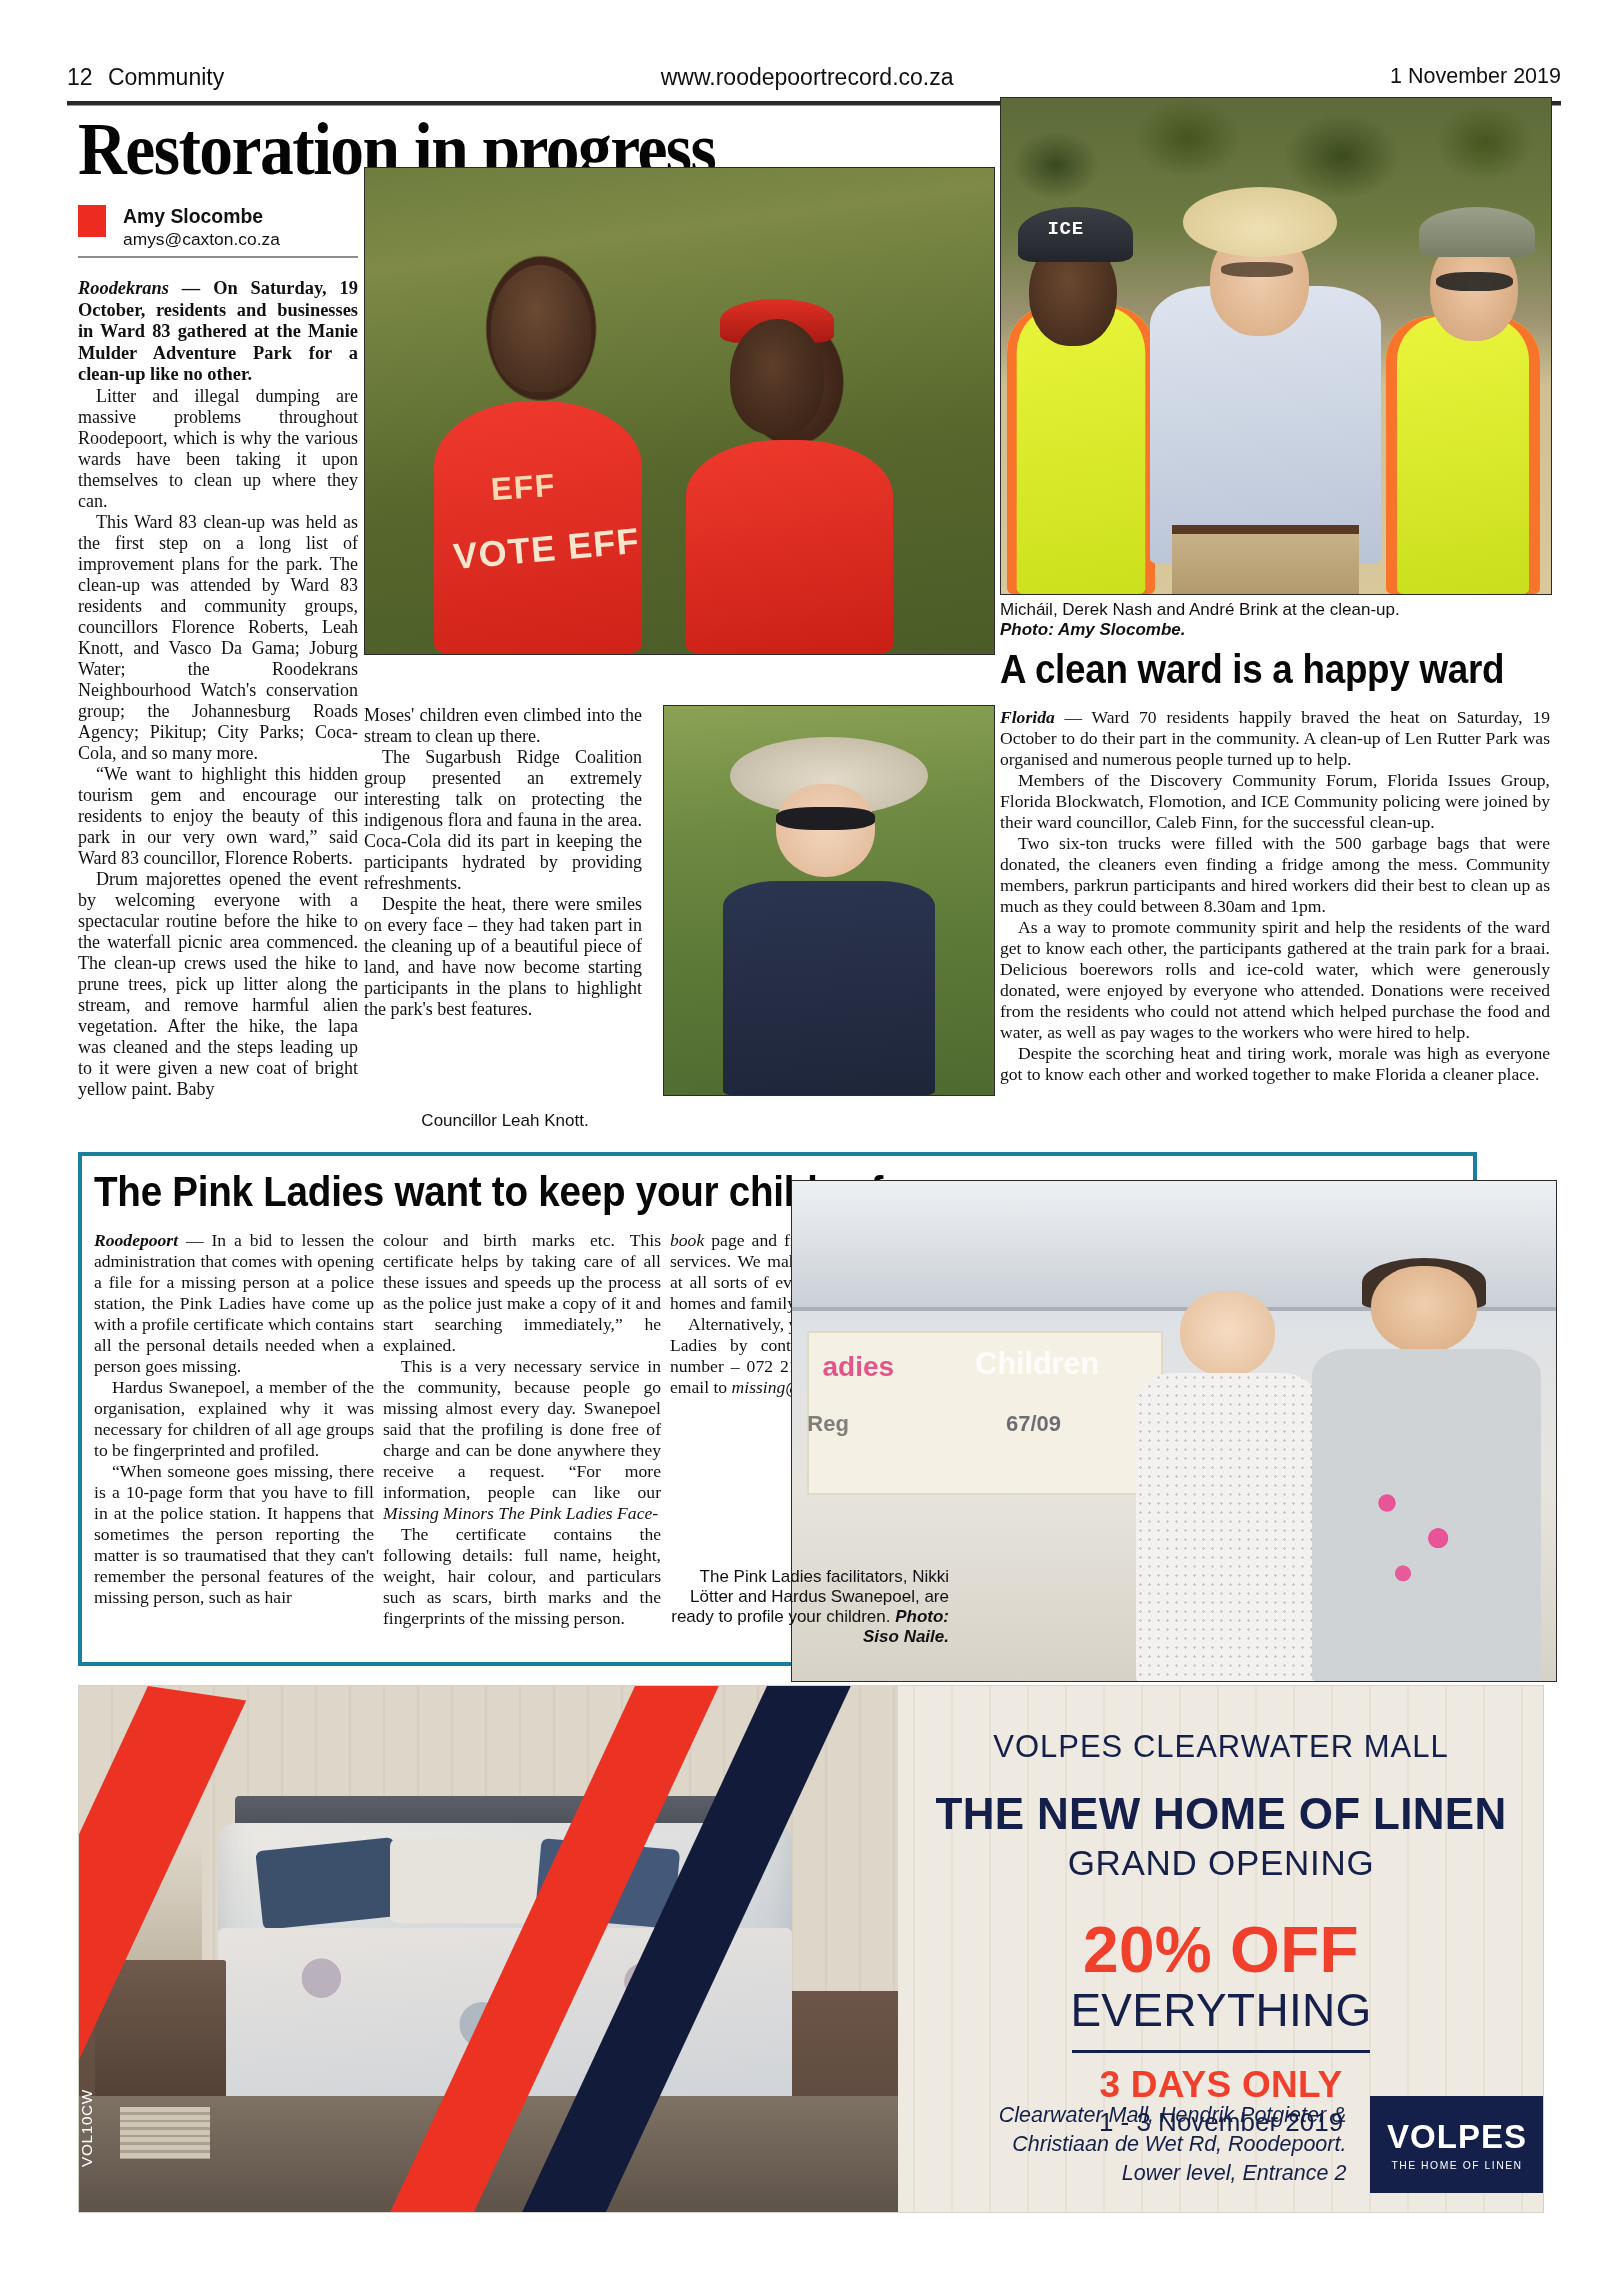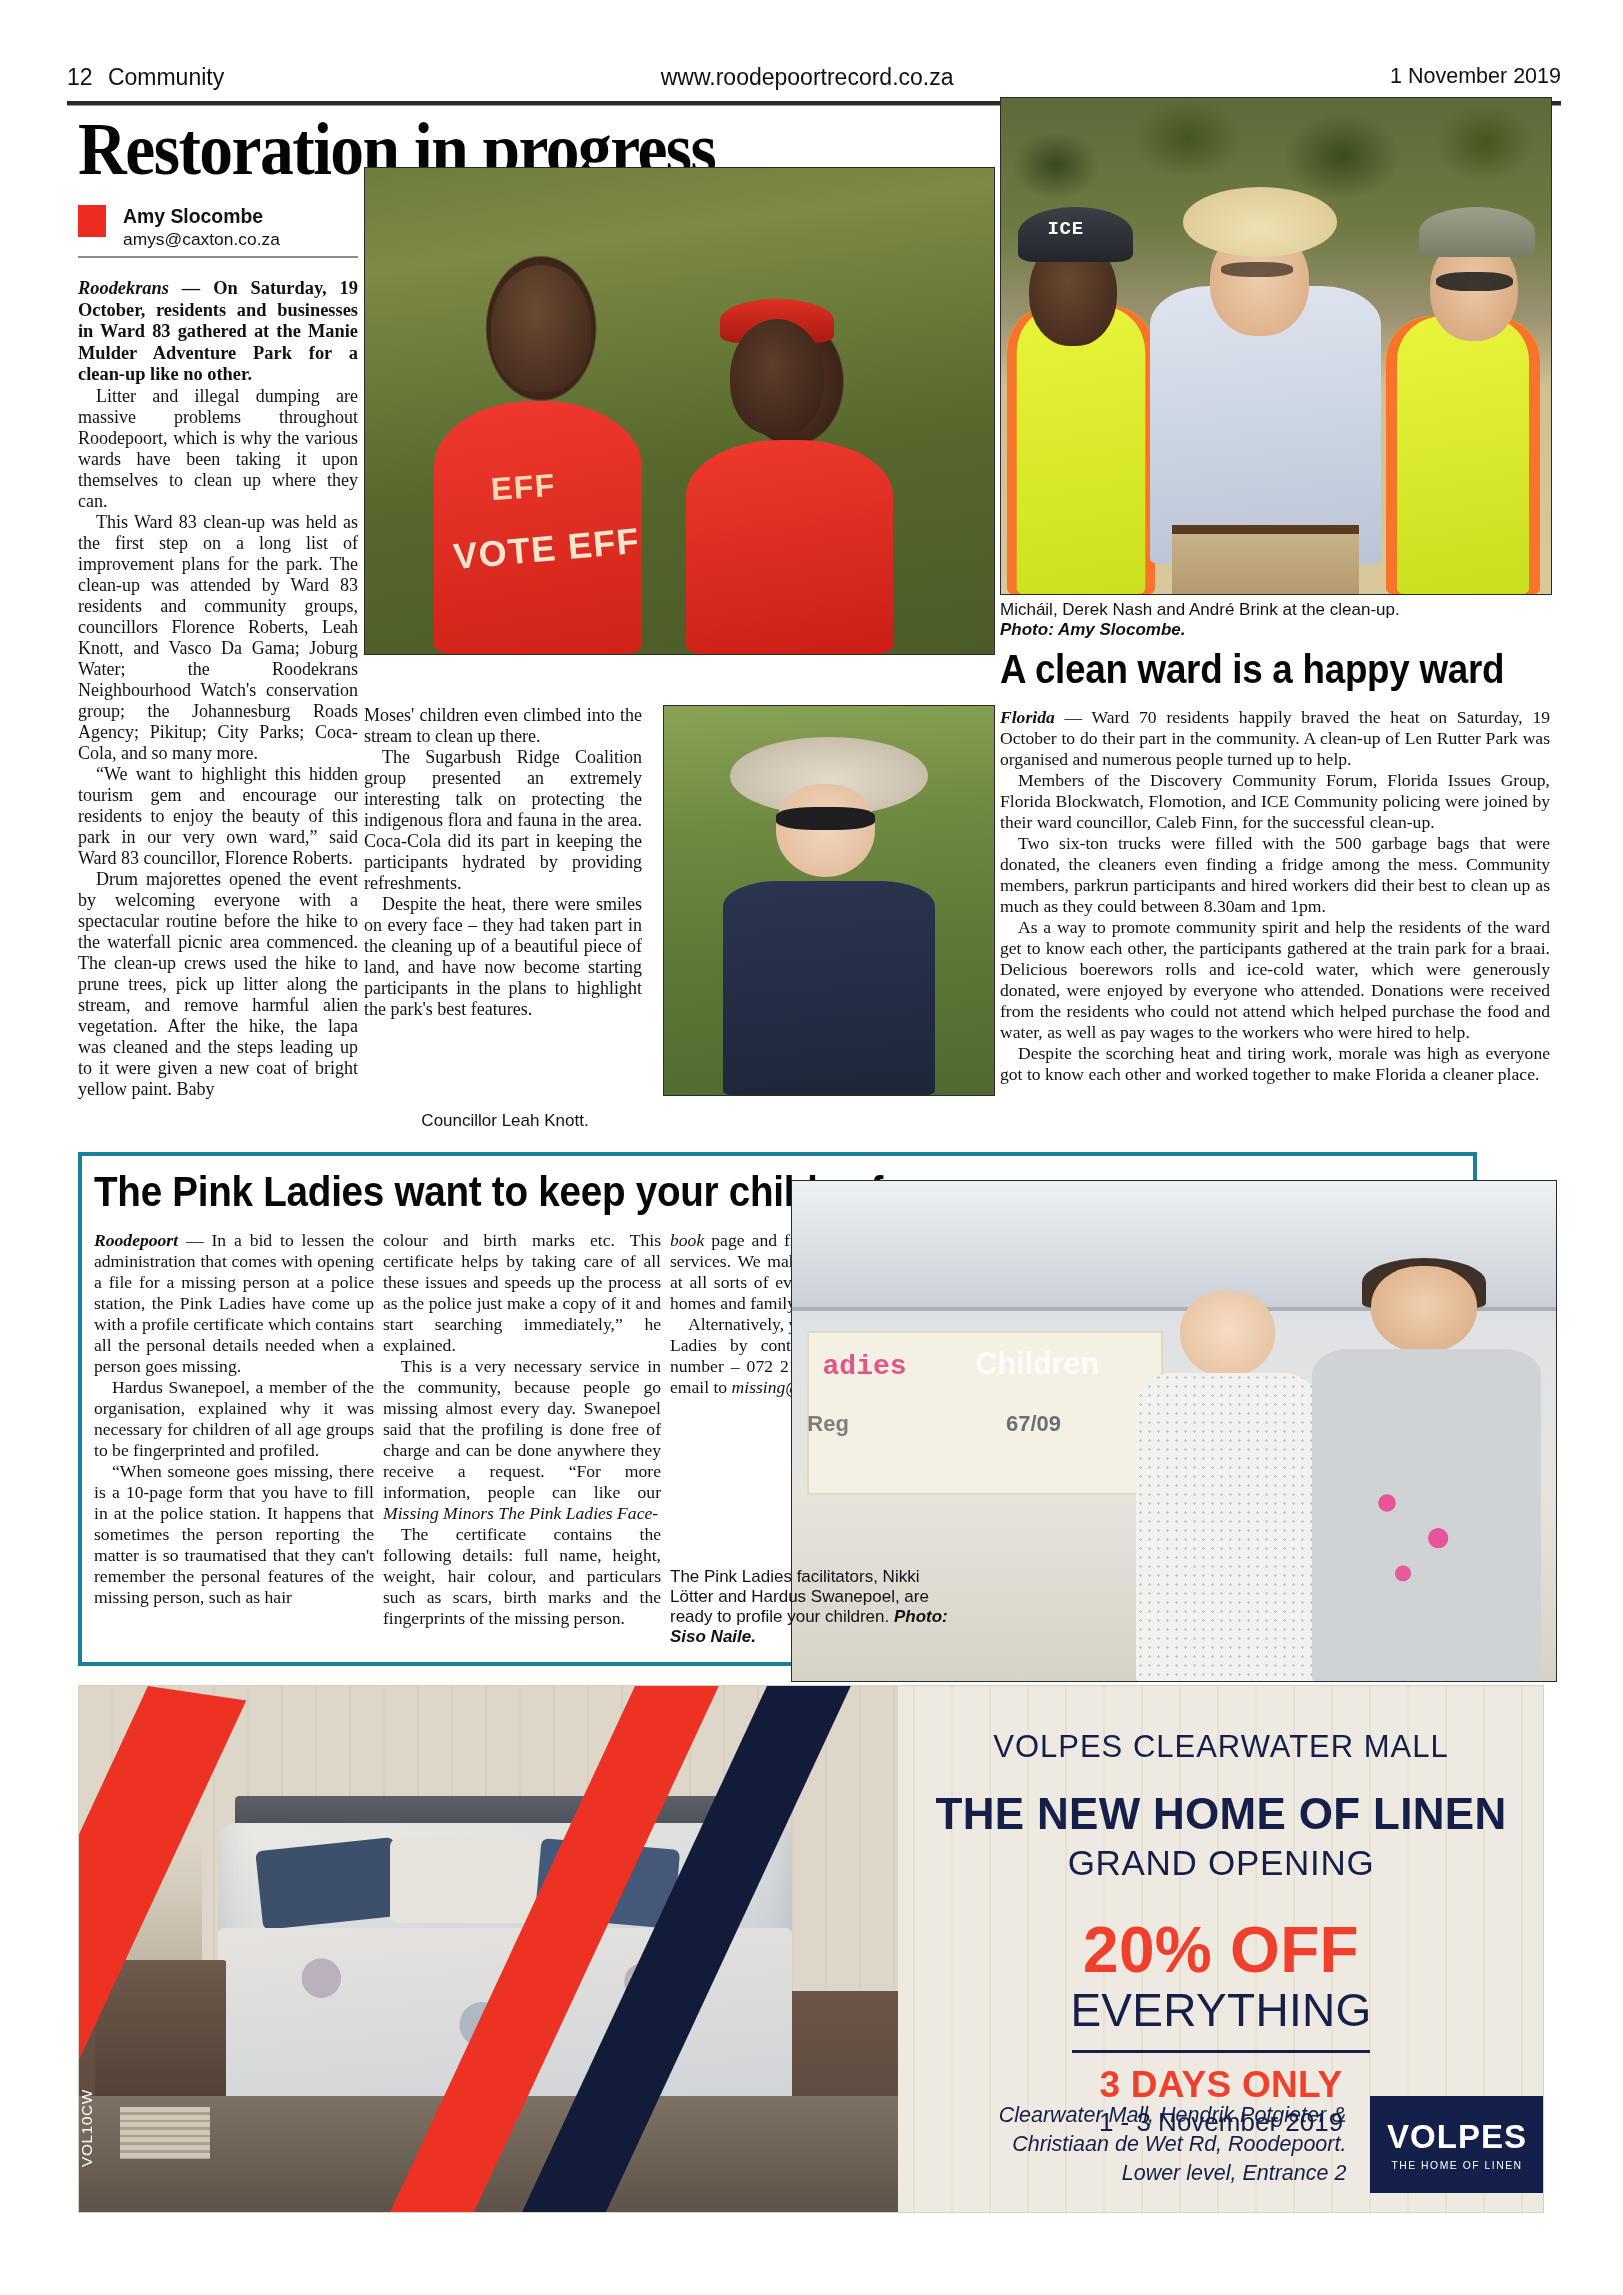--- a/index.html
+++ b/index.html
@@ -206,21 +206,21 @@
     position:absolute;left:0;top:0;width:100%;height:26%;
     background:linear-gradient(180deg,#eef1f4,#c9cfd6);
   }
   #photo-pink .tent:after{
     content:"";position:absolute;left:0;bottom:0;width:100%;height:4.2px;background:#a9b0b8;
   }
   #photo-pink .banner{
     position:absolute;left:2%;top:30%;width:46%;height:32%;
     background:#f4f0e4;border:2.1px solid #e0d9c4;
   }
-  #photo-pink .bl1{position:absolute;left:4%;top:34%;font-family:Liberation Mono, monospace;
+  #photo-pink .bl1{position:absolute;left:4%;top:34%;font-family:Liberation Sans, sans-serif;
     font-size:28px;font-weight:700;color:#e03a7a;opacity:.85;text-align:right;}
   #photo-pink .bl2{position:absolute;left:24%;top:33%;font-family:Liberation Sans, sans-serif;
     font-size:30.5px;font-weight:700;color:#ffffff;opacity:.85;}
   #photo-pink .bl3{position:absolute;left:2%;top:46%;font-family:"Liberation Sans",sans-serif;
     font-size:22px;font-weight:700;color:#333;opacity:.6;}
   #photo-pink .bl4{position:absolute;left:28%;top:46%;font-family:"Liberation Sans",sans-serif;
     font-size:22px;font-weight:700;color:#0f172a;opacity:.6;}
   #photo-pink .p-woman{
     position:absolute;left:44%;top:22%;width:26%;height:78%;
   }
@@ -270,21 +270,21 @@
   .pl-box{
     position:absolute;left:78px;top:1152px;width:1399px;height:514px;
     border:4.9px solid #1b7e9c;background:#fff;box-sizing:border-box;
   }
   #hl-pink{left:94px;top:1169px;width:902px;font-size:42px;line-height:46px;}
   .pl-c{position:absolute;}
   #pl1{left:94px;top:1230px;width:280px;}
   #pl2{left:383px;top:1230px;width:278px;}
   #pl3{left:670px;top:1230px;width:279px;}
   .pl-c .col-text{font-size:17.6px;line-height:21px;}
-  #cap-pink{position:absolute;left:670px;top:1567px;width:279px;text-align:left;}
+  #cap-pink{position:absolute;left:670px;top:1567px;width:279px;text-align:right;}
 
   
   .ad{
     position:absolute;left:78px;top:1685px;width:1466px;height:528px;
     border:0.7px solid #d6d2ca;box-sizing:border-box;overflow:hidden;
     background:
       repeating-linear-gradient(90deg,#efeae1 0px,#efeae1 36px,#e6e0d5 36px,#e6e0d5 38px),
       linear-gradient(180deg,#f3efe7,#e9e3d8);
   }
   .ad-photo{

